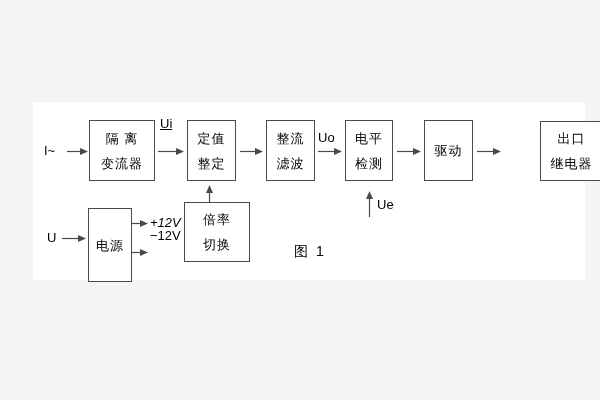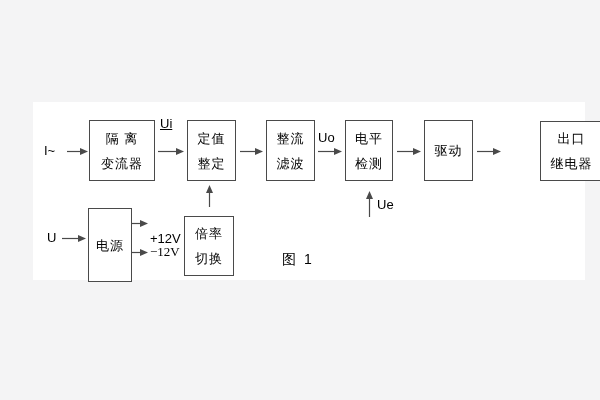--- a/index.html
+++ b/index.html
@@ -11,40 +11,40 @@
   }
   .card{position:absolute;left:33px;top:102px;width:552px;height:178px;background:#ffffff;}
   .wires{position:absolute;left:0;top:0;width:600px;height:400px;}
   .box{
     position:absolute;box-sizing:border-box;background:#ffffff;
     border:1px solid #4a4a4a;
     display:flex;flex-direction:column;align-items:center;justify-content:center;
     gap:12px;font-size:13px;line-height:13px;letter-spacing:1px;white-space:nowrap;
   }
   .sig{position:absolute;font-size:13px;line-height:14px;white-space:nowrap;}
-  .caption{position:absolute;left:282px;top:243px;font-size:14px;letter-spacing:2px;white-space:nowrap;margin-top:8px;}
+  .caption{position:absolute;left:294px;top:243px;font-size:14px;letter-spacing:2px;white-space:nowrap;}
 
   
   .b-isolation{left:89px;top:120px;width:66px;height:61px;}
   .b-setting{left:187px;top:120px;width:49px;height:61px;}
   .b-rectifier{left:266px;top:120px;width:49px;height:61px;}
   .b-level{left:345px;top:120px;width:48px;height:61px;}
   .b-drive{left:424px;top:120px;width:49px;height:61px;}
   .b-relay{left:504px;top:121px;width:63px;height:60px;margin-left:36px;}
   .b-power{left:88px;top:208px;width:44px;height:74px;}
-  .b-ratio{left:184px;top:216px;width:50px;height:60px;}
+  .b-ratio{left:184px;top:202px;width:66px;height:60px;}
   .b-reference{left:334px;top:218px;width:79px;height:38px;}
 
   
   .s-iin{left:44px;top:144px;}
   .s-ui{left:160px;top:117px;text-decoration:underline;}
   .s-uo{left:318px;top:131px;}
   .s-uin{left:47px;top:231px;}
-  .s-p12{left:150px;top:232px;}
-  .s-n12{left:150px;top:245px;font-family:Liberation Serif, serif;}
+  .s-p12{left:150px;top:216px;font-style:italic;}
+  .s-n12{left:150px;top:229px;}
   .s-ue{left:377px;top:198px;}
 </style>
 </head>
 <body>
 
 <div class="stage">
 
   <div class="card"></div>
 
   <svg class="wires" viewBox="0 0 600 400" xmlns="http://www.w3.org/2000/svg">

